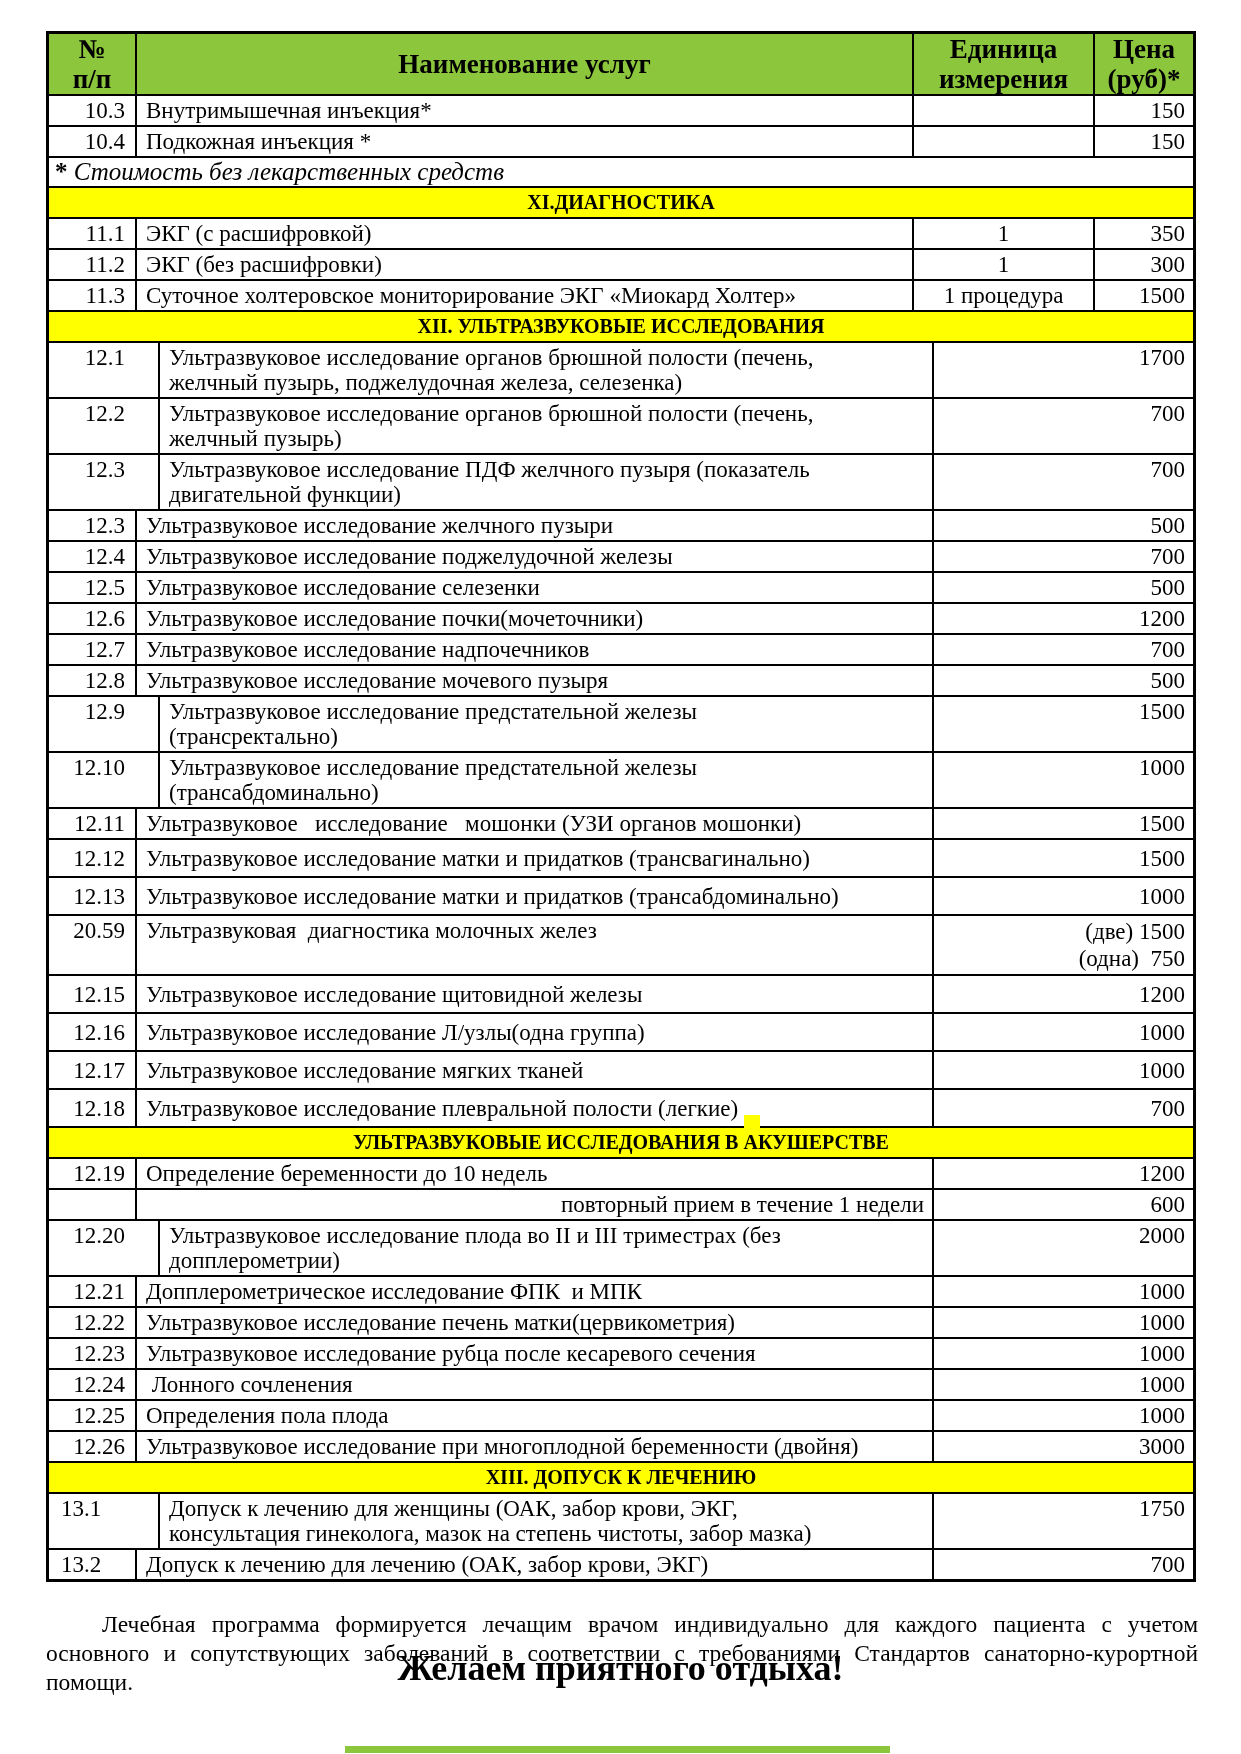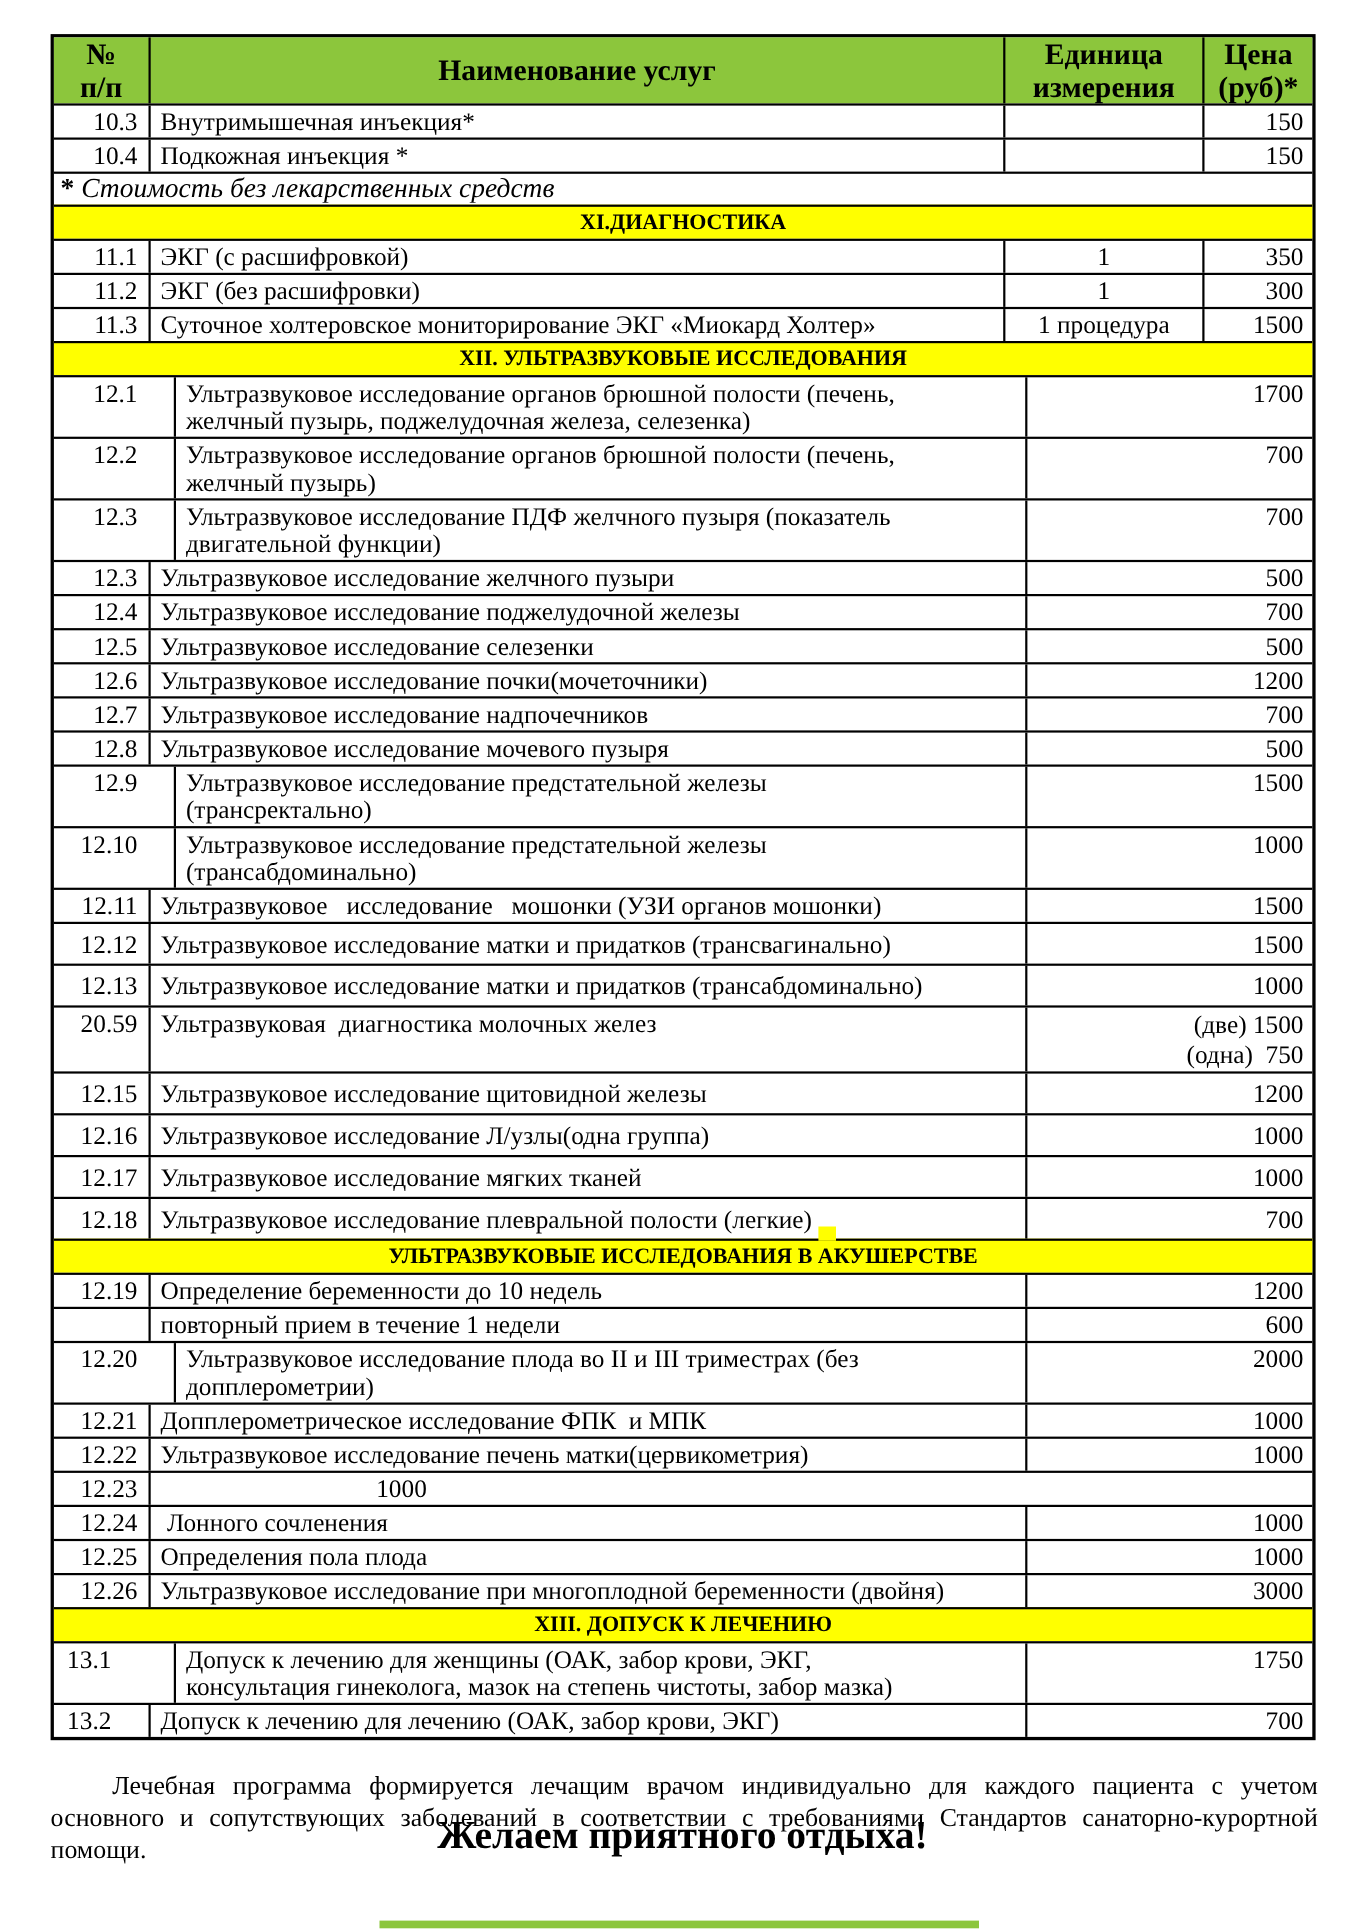--- a/index.html
+++ b/index.html
@@ -10,21 +10,21 @@
   .tbl {
     position:absolute; left:46px; top:31px; width:1150px;
     border:3px solid #000; box-sizing:border-box; background:#fff;
   }
   .row { display:flex; align-items:stretch; border-top:2px solid #000; box-sizing:border-box; }
   .row.head { border-top:none; background:var(--green,#8CC63C); min-height:56px; }
   .cell { box-sizing:border-box; font-size:23px; line-height:25px; white-space:pre-wrap; padding:2px 8px; }
   .c-num  { width:86px; flex:none; text-align:right; padding-right:10px; }
   .c-num.left { text-align:left; padding-left:12px; }
   .c-name { flex:1 1 auto; border-left:2px solid #000; padding-left:9px; min-width:0; }
-  .c-name.center { text-align:left; }
+  .c-name.center { text-align:right; }
   .c-unit { width:181px; flex:none; border-left:2px solid #000; text-align:center; }
   .c-price{ width:100px; flex:none; border-left:2px solid #000; text-align:right; padding-right:8px; }
   .c-up   { width:261px; flex:none; border-left:2px solid #000; text-align:right; padding-right:8px; }
   
   .rs  { min-height:29px; }
   .rm  { min-height:36px; }
   .rm .cell { padding-top:6px; padding-bottom:5px; }
   .rd  { min-height:54px;gap:23px; }
   .r14 { min-height:58px; }
   .r14 .c-up { line-height:27px; }
@@ -233,20 +233,21 @@
       <div class="cell c-name">Допплерометрическое исследование ФПК  и МПК</div>
       <div class="cell c-up">1000</div>
     </div>
     <div class="row rs">
       <div class="cell c-num">12.22</div>
       <div class="cell c-name">Ультразвуковое исследование печень матки(цервикометрия)</div>
       <div class="cell c-up">1000</div>
     </div>
     <div class="row rs">
       <div class="cell c-num">12.23</div>
+      <div class="cell c-name">Ультразвуковое исследование рубца после кесаревого сечения</div>
       <div class="cell c-up">1000</div>
     </div>
     <div class="row rs">
       <div class="cell c-num">12.24</div>
       <div class="cell c-name"> Лонного сочленения</div>
       <div class="cell c-up">1000</div>
     </div>
     <div class="row rs">
       <div class="cell c-num">12.25</div>
       <div class="cell c-name">Определения пола плода</div>

